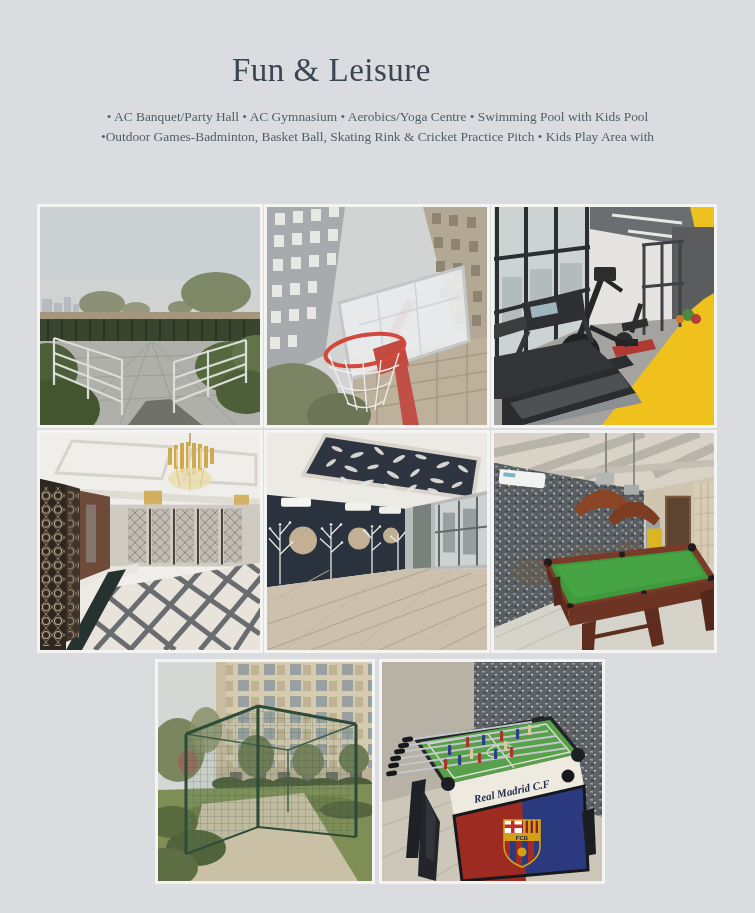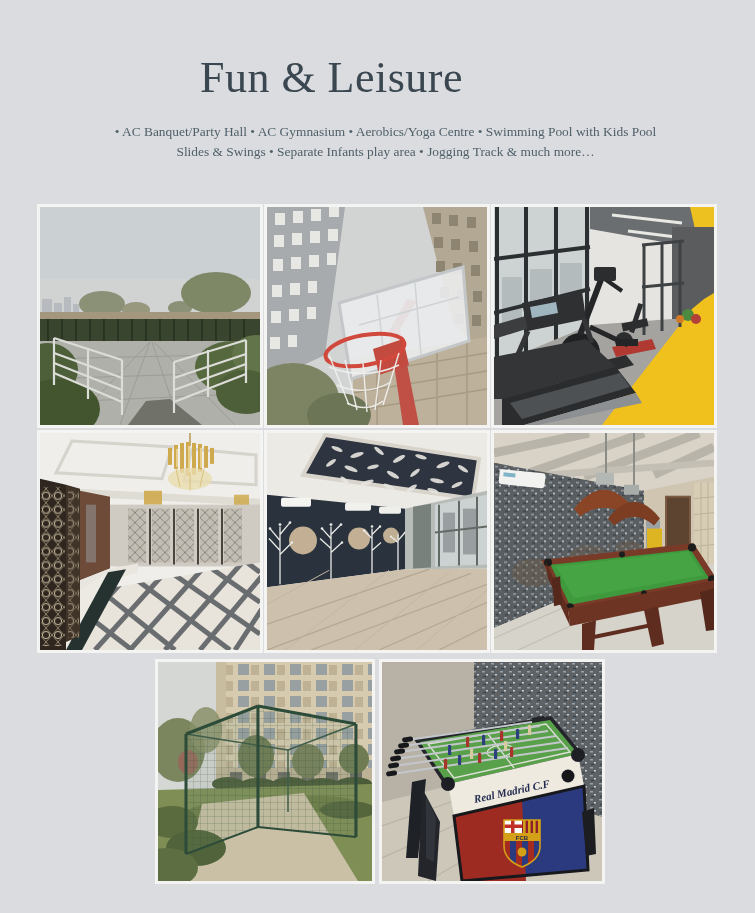--- a/index.html
+++ b/index.html
@@ -1,21 +1,21 @@
 <!DOCTYPE html>
 <html><head>
 <meta charset="utf-8">
 <style>
   html,body{margin:0;padding:0;background:#dbdce0;}
   .page{position:relative;width:755px;height:913px;background:#dbdce0;overflow:hidden;
         font-family:"Liberation Serif",serif;}
   .title{position:absolute;top:52px;left:0;width:663px;margin:0;text-align:center;
-         font-size:44px;font-weight:400;letter-spacing:.5px;color:#3a4750;}
-  .amenities{position:absolute;top:107px;left:68px;width:635px;text-align:center;
-             font-size:13.4px;line-height:19.6px;color:#4e5f68;margin-top:15px;}
+         font-size:33px;font-weight:400;letter-spacing:.5px;color:#3a4750;}
+  .amenities{position:absolute;top:107px;left:60px;width:635px;text-align:center;
+             font-size:13.4px;line-height:19.6px;color:#4e5f68;}
   .amenities span{display:block;}
   .photo{position:absolute;box-sizing:border-box;border:3px solid #f4f4f2;background:#fff;
          margin:0;padding:0;}
   .photo svg{display:block;width:100%;height:100%;}
   .p1{left:37px;top:204px;width:226px;height:224px;}
   .p2{left:264px;top:204px;width:226px;height:224px;}
   .p3{left:491px;top:204px;width:226px;height:224px;}
   .p4{left:37px;top:430px;width:226px;height:223px;}
   .p5{left:264px;top:430px;width:226px;height:223px;}
   .p6{left:491px;top:430px;width:226px;height:223px;}
@@ -24,21 +24,21 @@
 </style>
 </head>
 <body>
 
 <div class="page">
 
   <h1 class="title">Fun &amp; Leisure</h1>
 
   <div class="amenities">
     <span>• AC Banquet/Party Hall • AC Gymnasium • Aerobics/Yoga Centre • Swimming Pool with Kids Pool</span>
-    <span>Slides &amp; Swings • Separate Infants play area • Jogging Track &amp; much more…</span>
+    <span>•Outdoor Games-Badminton, Basket Ball, Skating Rink &amp; Cricket Practice Pitch • Kids Play Area with</span>
   </div>
 
   <figure class="photo p1">
     <svg viewBox="0 0 220 218" preserveAspectRatio="none">
       <rect width="220" height="218" fill="#cbd0d2"></rect>
       <rect y="72" width="220" height="38" fill="#d4d6d2" opacity=".6"></rect>
       <g fill="#b7bbbf">
           <rect x="2" y="92" width="10" height="15"></rect>
           <rect x="14" y="96" width="8" height="11"></rect>
           <rect x="24" y="90" width="7" height="17"></rect>

